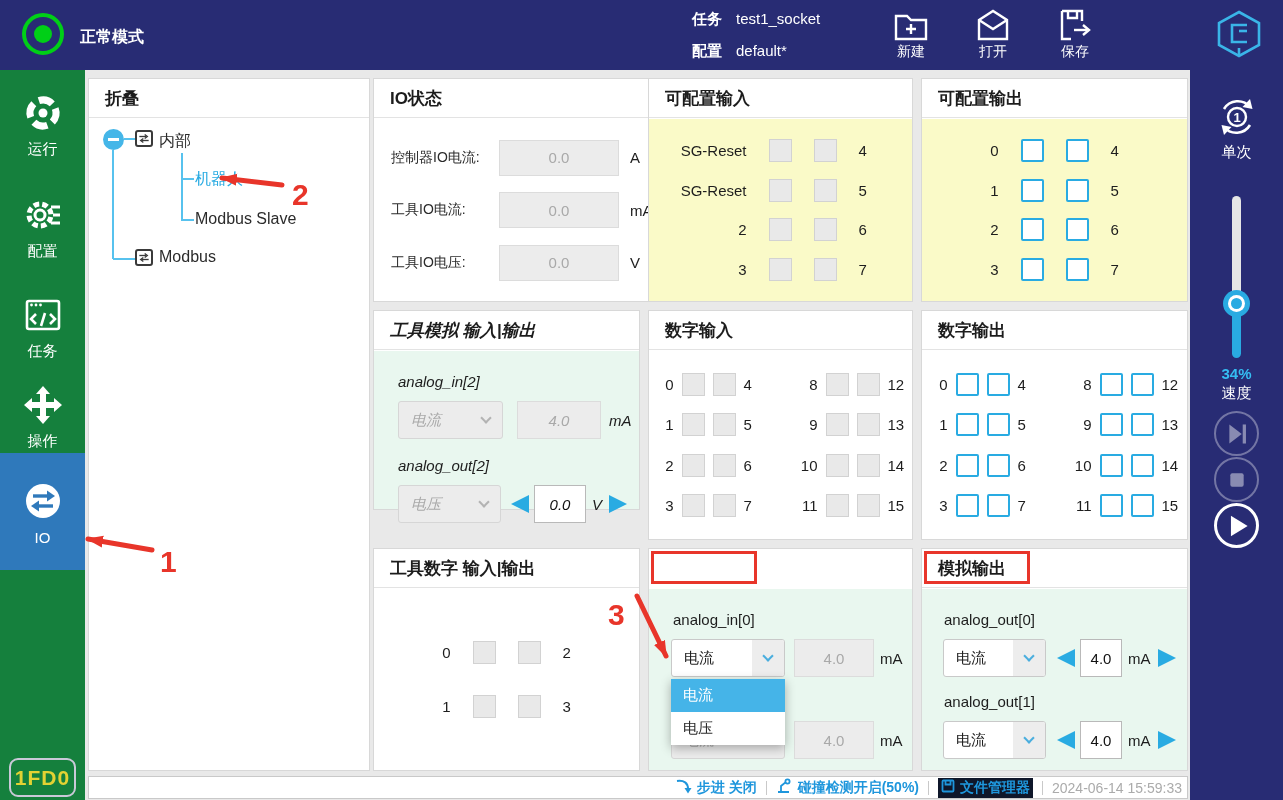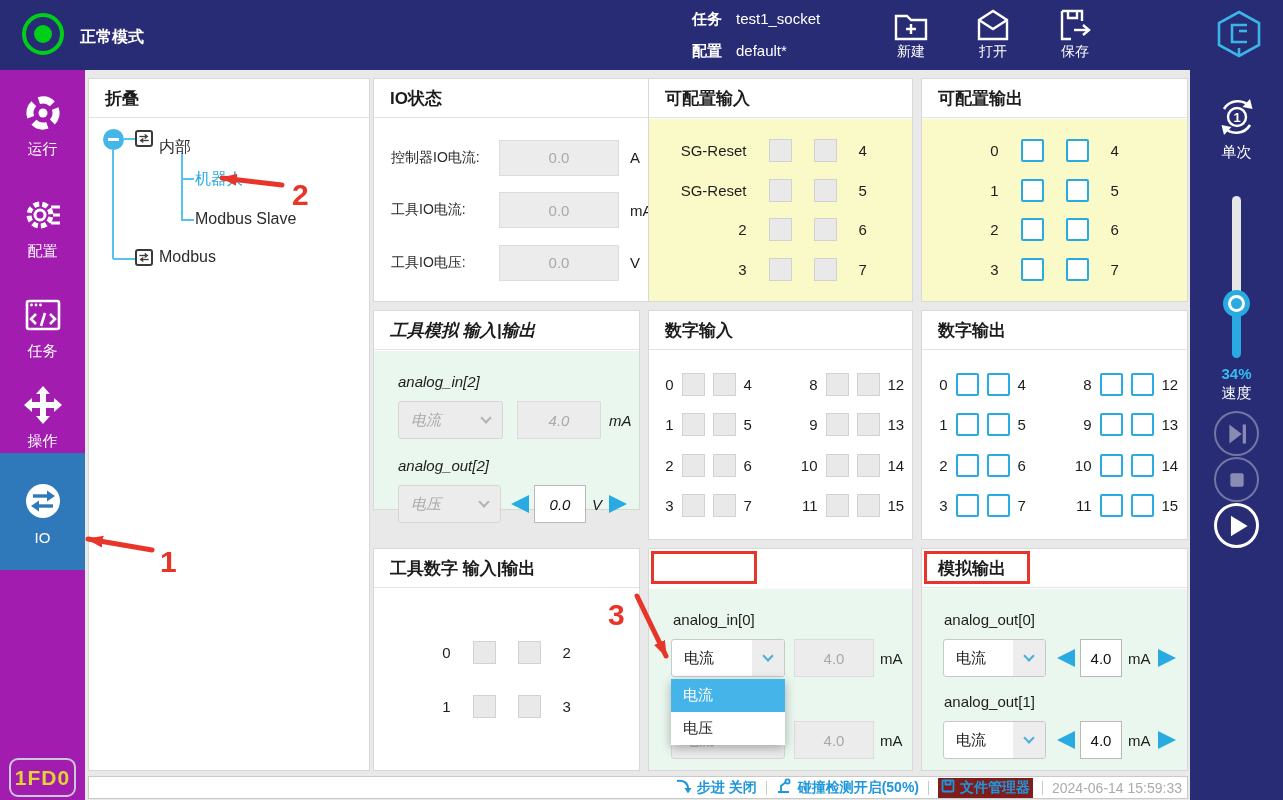--- a/index.html
+++ b/index.html
@@ -11,21 +11,21 @@
   #mode-ind .dot { position:absolute; left:50%; top:50%; width:18px; height:18px; margin:-9px 0 0 -9px; background:#00cf17; border-radius:50%; }
   #mode-label { position:absolute; left:80px; top:27px; color:#fff; font-weight:bold; font-size:16px; }
   .hdr-kv { position:absolute; left:692px; color:#fff; font-size:15px; display:flex; gap:14px; }
   .hdr-kv .k { font-weight:bold; }
   #hdr-actions { position:absolute; left:892px; top:7px; display:flex; gap:44px; }
   .hdr-act { display:flex; flex-direction:column; align-items:center; color:#fff; font-size:14px; cursor:pointer; }
   .hdr-act svg { display:block; }
   #logo { position:absolute; left:1214px; top:9px; }
 
   
-  #lsb { position:absolute; left:0; top:70px; width:85px; height:730px; background:#a21caf; z-index:9; }
+  #lsb { position:absolute; left:0; top:70px; width:85px; height:730px; background:#15803d; z-index:9; }
   .nav-item { position:absolute; left:0; width:85px; text-align:center; color:#fff; font-size:15px; cursor:pointer; }
   .nav-item svg { display:block; margin:0 auto 6px auto; }
   .nav-item.active { background:#2f79bb; }
   #code-box { position:absolute; left:9px; top:688px; width:67px; height:39px; border:2px solid #c9c9d8; border-radius:9px; display:flex; align-items:center; justify-content:center; color:#e3d233; font-size:21px; font-weight:bold; letter-spacing:1px; }
 
   
   #rsb { position:absolute; left:1190px; top:70px; width:93px; height:730px; background:#282c74; z-index:9; }
   #single { position:absolute; left:0; top:24px; width:93px; text-align:center; color:#fff; font-size:15px; }
   #slider { position:absolute; left:0; top:0; width:93px; }
   .track-gray { position:absolute; left:42px; top:126px; width:9px; height:112px; background:#e6e6e6; border-radius:5px 5px 0 0; }
@@ -93,21 +93,21 @@
   .flbl { position:absolute; font-size:15px; color:#1d1d1d; }
   .stp { position:absolute; height:38px; display:flex; align-items:center; cursor:pointer; }
   .ddlist { position:absolute; width:114px; background:#fff; box-shadow:0 3px 10px rgba(0,0,0,.3); z-index:6; }
   .dditem { height:33px; display:flex; align-items:center; padding-left:12px; font-size:15px; color:#2b2b2b; cursor:pointer; }
   .dditem.on { background:#45b4e8; color:#fff; }
 
   
   #statusbar { position:absolute; left:3px; top:706px; width:1100px; height:23px; background:#fff; border:1px solid #c9c9c9; display:flex; align-items:center; justify-content:flex-end; padding-right:5px; font-size:14px; color:#1e96dc; font-weight:bold; }
   .sbitem { display:flex; align-items:center; gap:5px; cursor:pointer; }
   .sbsep { width:1px; height:14px; background:#c9c9c9; margin:0 9px; }
-  .sbfm { background:#7f1d1d; padding:1px 3px; }
+  .sbfm { background:#0f172a; padding:1px 3px; }
   #sbtime { color:#ababab; font-weight:normal; }
 
   
   #anno-svg { position:absolute; left:0; top:0; width:1283px; height:800px; z-index:40; pointer-events:none; }
   .anno-num { position:absolute; color:#e8352a; font-size:30px; font-weight:bold; z-index:41; pointer-events:none; }
 </style>
 </head>
 <body>
 
 <div id="header">
@@ -271,21 +271,21 @@
       <div class="tline" style="left:92px; top:59px; width:13px; height:2px;"></div>
       <div class="tline" style="left:92px; top:100px; width:13px; height:2px;"></div>
       <div class="swap-ic" style="left:46px; top:11px;">
         <svg width="12" height="11" viewBox="0 0 18 16" fill="none" stroke="#3a3a3a" stroke-width="2">
           <path d="M2,5 h10"></path>
             <path d="M10,2 l4,3 -4,3" fill="none"></path>
           <path d="M16,11 h-10"></path>
             <path d="M8,8 l-4,3 4,3" fill="none"></path>
         </svg>
       </div>
-      <div class="tree-txt" style="left:70px; top:18px;">内部</div>
+      <div class="tree-txt" style="left:70px; top:12px;">内部</div>
       <div class="tree-txt sel" style="left:106px; top:50px;">机器人</div>
       <div class="tree-txt" style="left:106px; top:91px;">Modbus Slave</div>
       <div class="swap-ic" style="left:46px; top:130px;">
         <svg width="12" height="11" viewBox="0 0 18 16" fill="none" stroke="#3a3a3a" stroke-width="2">
           <path d="M2,5 h10"></path>
             <path d="M10,2 l4,3 -4,3"></path>
             <path d="M16,11 h-10"></path>
             <path d="M8,8 l-4,3 4,3"></path>
         </svg>
       </div>

